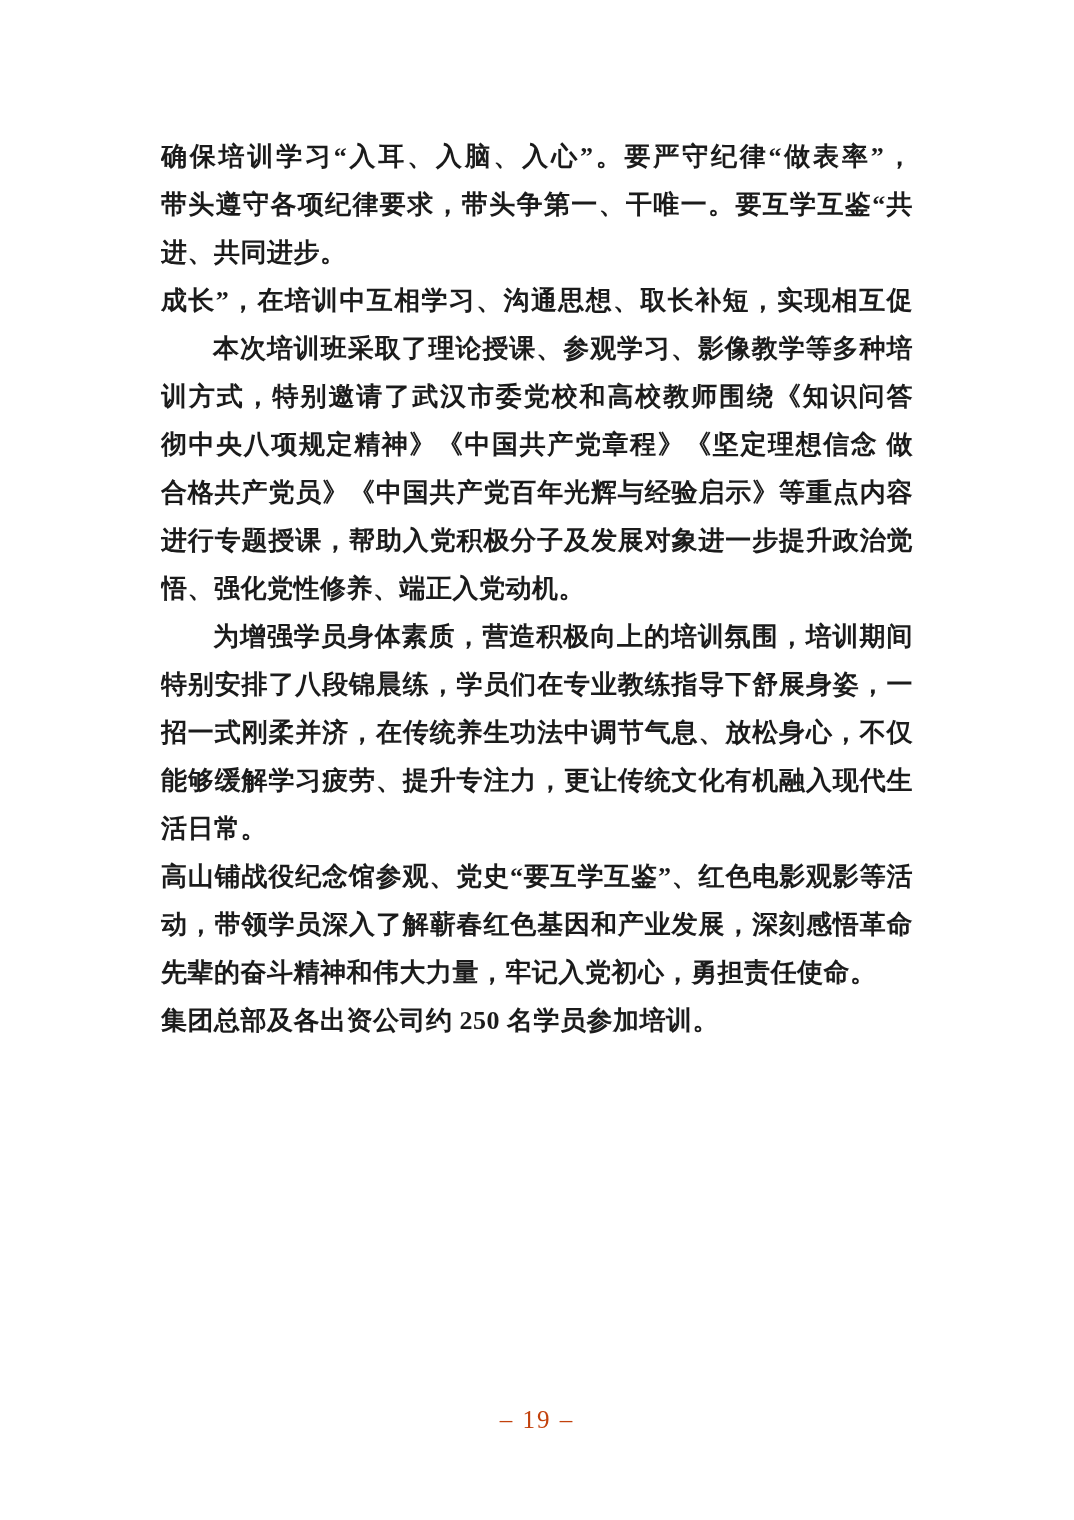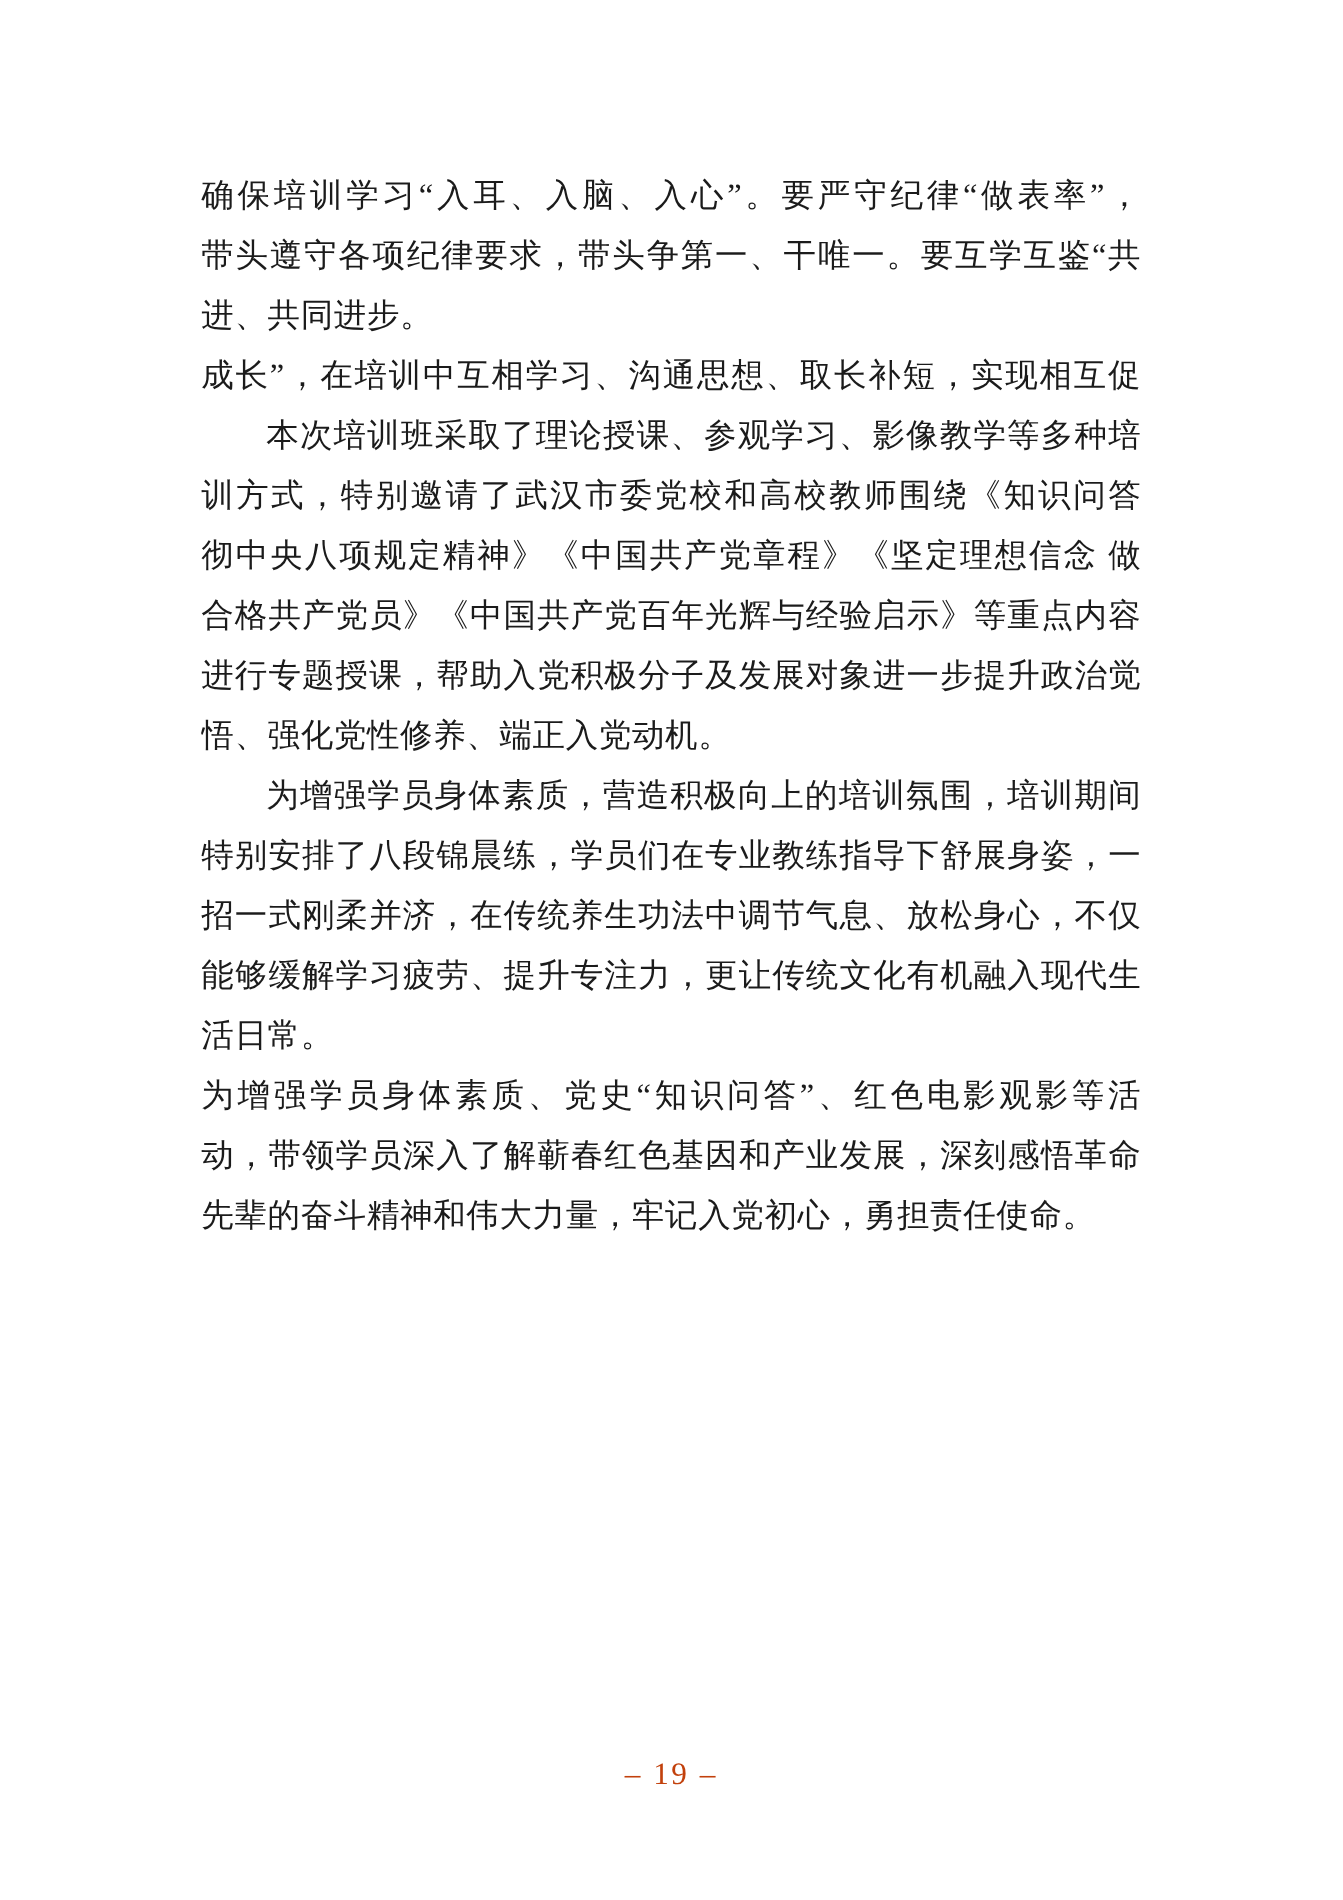--- a/index.html
+++ b/index.html
@@ -22,20 +22,21 @@
     width: 752px;
   }
   .line {
     height: 48px;
     line-height: 48px;
     font-size: 26px;
     color: #1b1b1b;
     white-space: pre-wrap;
     overflow: hidden;
     letter-spacing: 0.5px;
+    font-weight: bold;
   }
   .line.fill {
     text-align: justify;
     text-align-last: justify;
     text-justify: inter-character;
   }
   .line.indent {
     text-indent: 2em;
   }
   .footer {
@@ -62,18 +63,19 @@
       <div class="line fill">训方式，特别邀请了武汉市委党校和高校教师围绕《知识问答</div>
       <div class="line fill">彻中央八项规定精神》《中国共产党章程》《坚定理想信念 做</div>
       <div class="line fill">合格共产党员》《中国共产党百年光辉与经验启示》等重点内容</div>
       <div class="line fill">进行专题授课，帮助入党积极分子及发展对象进一步提升政治觉</div>
       <div class="line">悟、强化党性修养、端正入党动机。</div>
       <div class="line fill indent">为增强学员身体素质，营造积极向上的培训氛围，培训期间</div>
       <div class="line fill">特别安排了八段锦晨练，学员们在专业教练指导下舒展身姿，一</div>
       <div class="line fill">招一式刚柔并济，在传统养生功法中调节气息、放松身心，不仅</div>
       <div class="line fill">能够缓解学习疲劳、提升专注力，更让传统文化有机融入现代生</div>
       <div class="line">活日常。</div>
-      <div class="line fill">为增强学员身体素质、党史“知识问答”、红色电影观影等活</div>
+      <div class="line fill">高山铺战役纪念馆参观、党史“要互学互鉴”、红色电影观影等活</div>
       <div class="line fill">动，带领学员深入了解蕲春红色基因和产业发展，深刻感悟革命</div>
       <div class="line">先辈的奋斗精神和伟大力量，牢记入党初心，勇担责任使命。</div>
+      <div class="line">集团总部及各出资公司约 250 名学员参加培训。</div>
     </div>
   <div class="footer">– 19 –</div>
 </div>
 
 </body></html>

